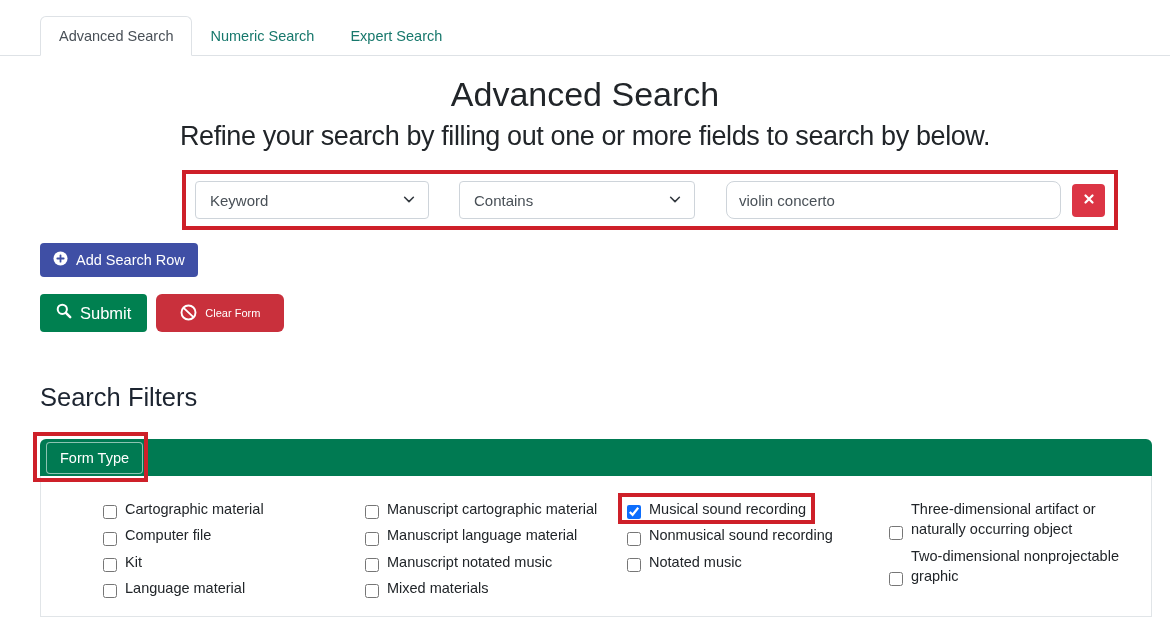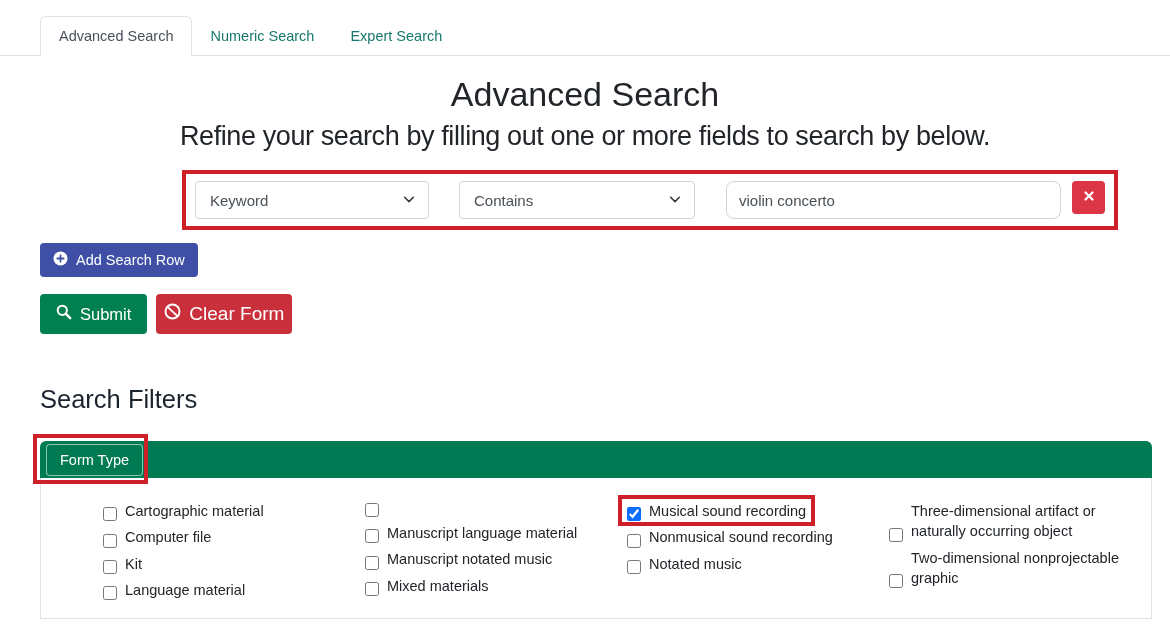--- a/index.html
+++ b/index.html
@@ -17,39 +17,39 @@
                 border-bottom: 1px solid #fff; border-radius: 6px 6px 0 0; margin-bottom: -1px; }
   .tab.link { color: #17786c; }
 
   
   .page-title { text-align: center; font-size: 34px; font-weight: 400; margin: 19px 0 0 0; color: #212529; }
   .page-subtitle { text-align: center; font-size: 27px; font-weight: 400; margin: 7px 0 0 0;
                    color: #212529; letter-spacing: -0.4px; }
 
   
   .search-row-annotation { margin: 18px 0 0 182px; width: 936px; border: 4px solid #ce2029;
-                           padding: 7px 9px; display: flex; }
+                           padding: 7px 9px; display: flex; align-items: center; }
   .fake-select { height: 38px; border: 1px solid #ced4da; border-radius: 4px; background: #fff;
                  display: flex; align-items: center; justify-content: space-between;
                  padding: 0 12px 0 14px; font-size: 15px; color: #495057; cursor: pointer; }
   .sel-field { width: 234px; margin-right: 30px; }
   .sel-cond  { width: 236px; margin-right: 31px; }
   .term-input { height: 38px; width: 335px; margin-right: 11px; border: 1px solid #ced4da;
                 border-radius: 8px; padding: 0 12px; font-size: 15px; color: #495057;
                 font-family: "Liberation Sans", sans-serif; outline: none; }
   .remove-btn { width: 33px; height: 33px; border: none; border-radius: 4px; background: #dc3545;
                 display: flex; align-items: center; justify-content: center; cursor: pointer; flex: none; }
 
   
   .btn { display: inline-flex; align-items: center; gap: 8px; border: none; border-radius: 4px;
          color: #fff; cursor: pointer; font-family: "Liberation Sans", sans-serif; }
   .btn-add { margin: 13px 0 0 40px; background: #3f4fa5; font-size: 14.5px; padding: 8px 13px; }
   .action-row { margin: 17px 0 0 40px; display: flex; gap: 9px; }
   .btn-submit { background: #008050; font-size: 16.5px; padding: 9px 16px; }
-  .btn-clear  { background: #c9303c; font-size: 19px; padding: 9px 8px; }
+  .btn-clear  { background: #c9303c; font-size: 11px; padding: 9px 24px; border-radius: 6px; }
 
   
   .filters-heading { font-size: 25.5px; font-weight: 400; margin: 51px 0 0 40px; color: #1c2430; }
   .filter-card { margin: 27px 40px 0 40px; width: 1112px; }
   .filter-header { background: #007a52; height: 37px; border-radius: 6px 6px 0 0; position: relative; }
   .item-type-tab { position: absolute; left: 6px; top: 3px; color: #fff; font-size: 14.5px;
                    padding: 7px 13px; border: 1px solid rgba(255,255,255,0.55); border-radius: 4px;
                    background: #007a52; cursor: pointer; }
   .item-type-annotation { position: absolute; left: -7px; top: -7px; width: 115px; height: 50px;
                           border: 4px solid #ce2029; pointer-events: none; z-index: 3; }
@@ -165,20 +165,21 @@
       </div>
       <div class="check-item">
         <input type="checkbox" style="">
         <label>Language material</label>
       </div>
     </div>
 
     <div class="check-col">
       <div class="check-item">
         <input type="checkbox" style="">
+        <label>Manuscript cartographic material</label>
       </div>
       <div class="check-item">
         <input type="checkbox" style="">
         <label>Manuscript language material</label>
       </div>
       <div class="check-item">
         <input type="checkbox" style="">
         <label>Manuscript notated music</label>
       </div>
       <div class="check-item">

